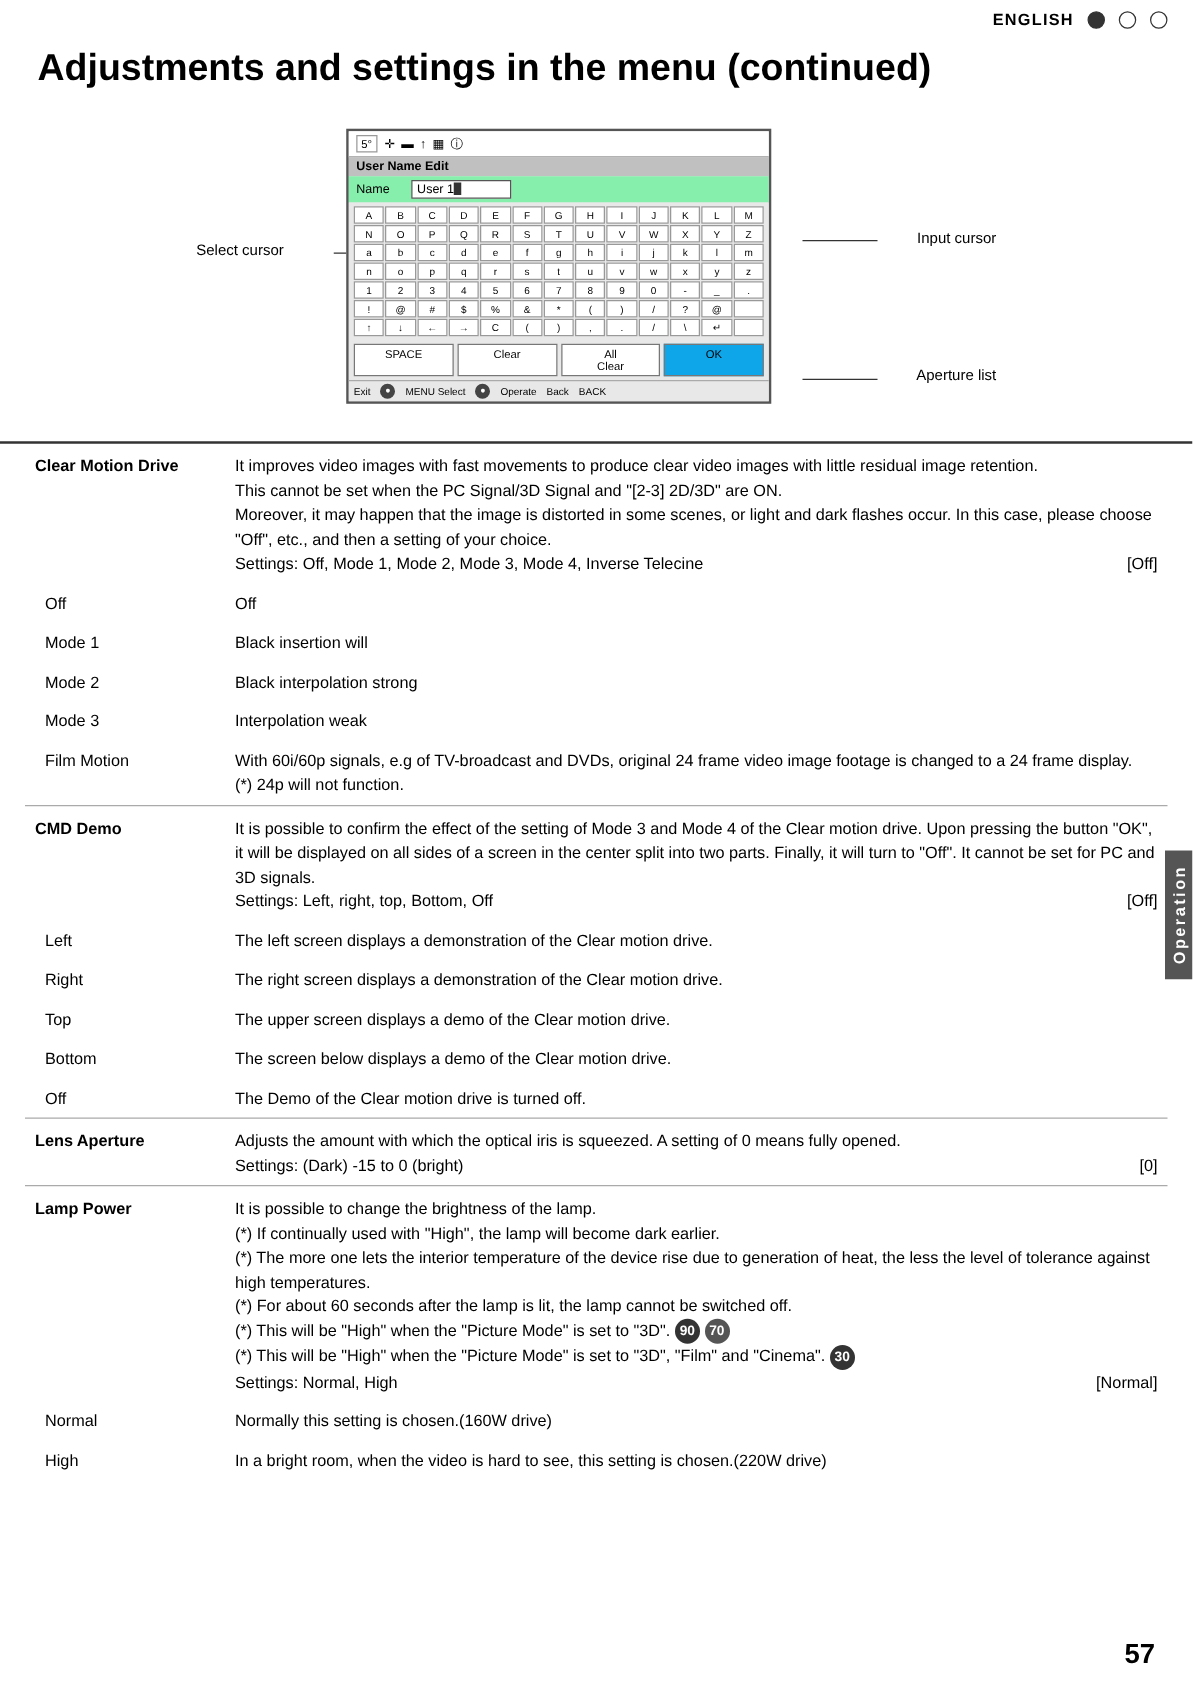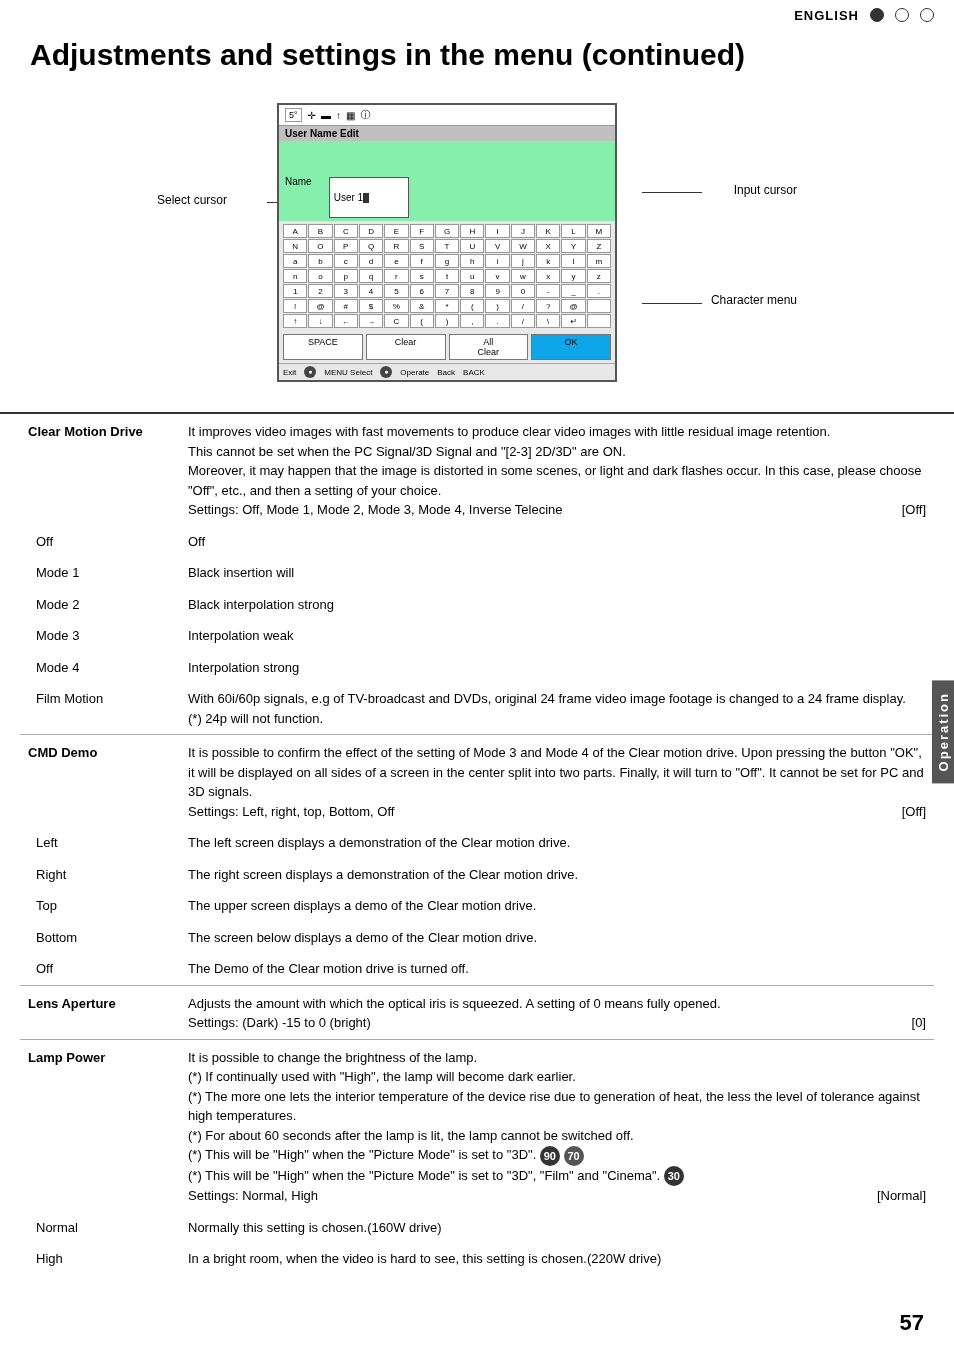--- a/index.html
+++ b/index.html
@@ -11,20 +11,21 @@
       width: 954px;
       min-height: 1356px;
       position: relative;
       overflow-x: hidden;
     }
 
     
     .header-bar {
       display: flex;
       justify-content: flex-end;
+      align-items: center;
       padding: 8px 20px 4px 20px;
       gap: 8px;
     }
     .header-lang {
       font-size: 13px;
       font-weight: bold;
       letter-spacing: 1px;
     }
     .lang-dot {
       display: inline-block;
@@ -97,24 +98,23 @@
       display: flex;
       align-items: center;
       padding: 3px 6px;
       gap: 17px;
       background: #86efac;
       font-size: 10px;
     }
     .osd-name-input {
       border: 1px solid #555;
       background: #fff;
-      padding: 14px 4px;
+      padding: 1px 4px;
       font-size: 10px;
       min-width: 80px;
-      margin-top: 33px;
     }
     .osd-cursor-indicator {
       display: inline-block;
       width: 6px;
       height: 10px;
       background: #333;
       vertical-align: middle;
     }
 
     
@@ -302,21 +302,21 @@
 
     <div class="annotation-left">
       <span>Select cursor</span>
     </div>
 
     <div class="annotation-right">
       <span>Input cursor</span>
     </div>
 
     <div class="annotation-right2">
-      <span>Character menu</span>
+      <span>Aperture list</span>
     </div>
 
     <div class="arrow-line-left"></div>
     <div class="arrow-line-right"></div>
     <div class="arrow-line-right2"></div>
 
     <div class="osd-menu" style="margin-left:120px; margin-top:10px;">
 
       <div class="osd-top-bar">
         <span class="osd-icon-box">5°</span>
@@ -469,24 +469,20 @@
         </tr>
         <tr>
           <td class="label-col sub">Mode 2</td>
           <td>Black interpolation strong</td>
         </tr>
         <tr>
           <td class="label-col sub">Mode 3</td>
           <td>Interpolation weak</td>
         </tr>
         <tr>
-          <td class="label-col sub">Mode 4</td>
-          <td>Interpolation strong</td>
-        </tr>
-        <tr>
           <td class="label-col sub">Film Motion</td>
           <td>With 60i/60p signals, e.g of TV-broadcast and DVDs, original 24 frame video image footage is changed to a 24 frame display.<br>(*) 24p will not function.</td>
         </tr>
         <tr class="section-row">
           <td class="label-col"><strong>CMD Demo</strong></td>
           <td>It is possible to confirm the effect of the setting of Mode 3 and Mode 4 of the Clear motion drive. Upon pressing the button "OK", it will be displayed on all sides of a screen in the center split into two parts. Finally, it will turn to "Off". It cannot be set for PC and 3D signals.<br>Settings: Left, right, top, Bottom, Off <span style="float:right;">[Off]</span></td>
         </tr>
         <tr>
           <td class="label-col sub">Left</td>
           <td>The left screen displays a demonstration of the Clear motion drive.</td>

